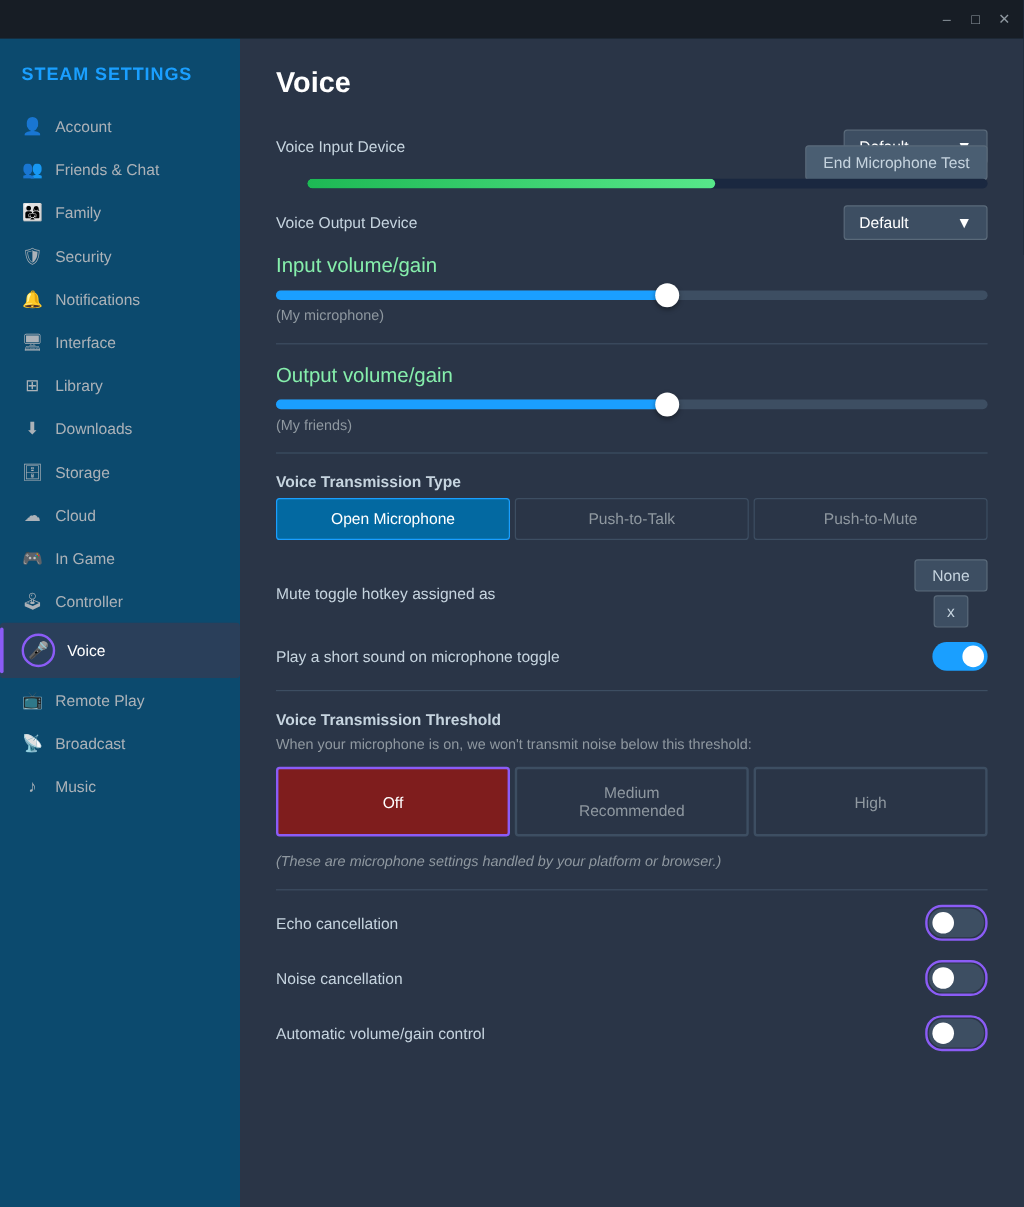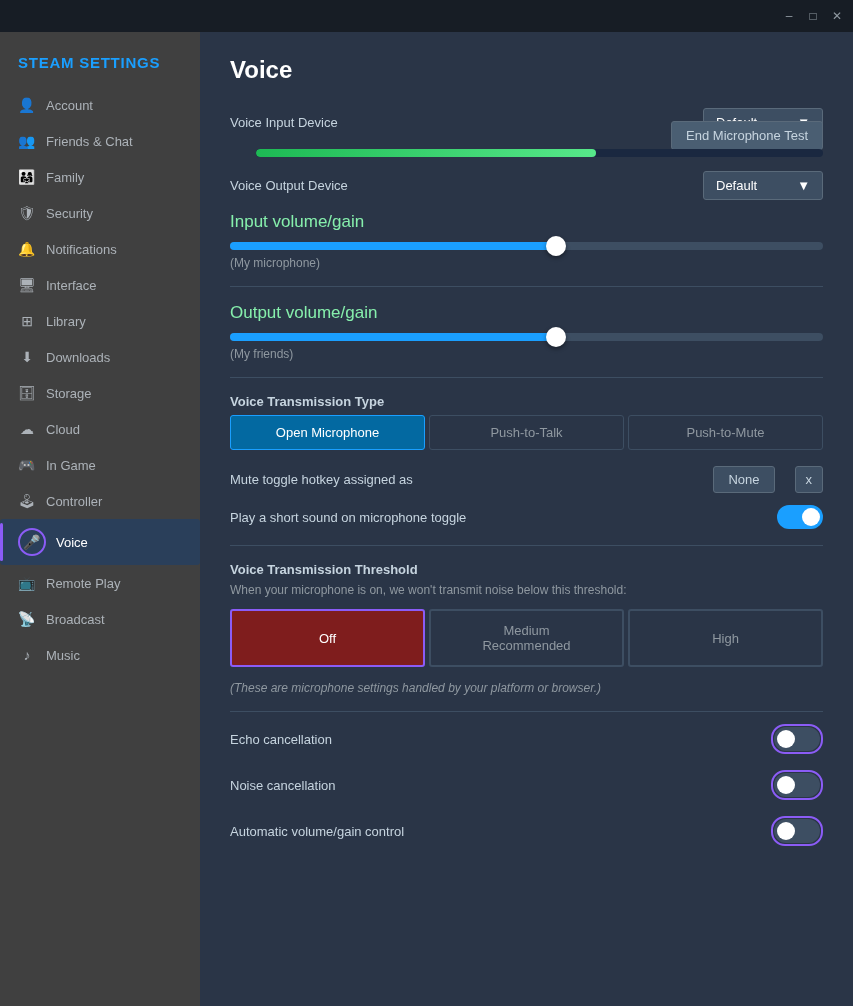--- a/index.html
+++ b/index.html
@@ -34,21 +34,21 @@
       cursor: pointer;
     }
     .app-body {
       display: flex;
       flex: 1;
       overflow: hidden;
     }
     
     .sidebar {
       width: 200px;
-      background: #404040;
+      background: #0c4a6e;
       flex-shrink: 0;
       padding-top: 10px;
       overflow-y: auto;
     }
     .sidebar-title {
       color: #1a9fff;
       font-size: 15px;
       font-weight: 700;
       padding: 12px 18px 16px;
       letter-spacing: 0.05em;
@@ -223,22 +223,23 @@
       border-color: #1a9fff;
     }
     .hotkey-row {
       display: flex;
       align-items: center;
       justify-content: space-between;
       margin-bottom: 12px;
     }
     .hotkey-box {
       display: flex;
-      gap: 20px;
-      align-items: center;
+      gap: 3px;
+      align-items: center;
+      flex-direction: column;
     }
     .hotkey-none {
       background: #3d4e62;
       border: 1px solid #5a6a7a;
       color: #c6d4df;
       padding: 5px 14px;
       border-radius: 3px;
       font-size: 13px;
     }
     .hotkey-x {

